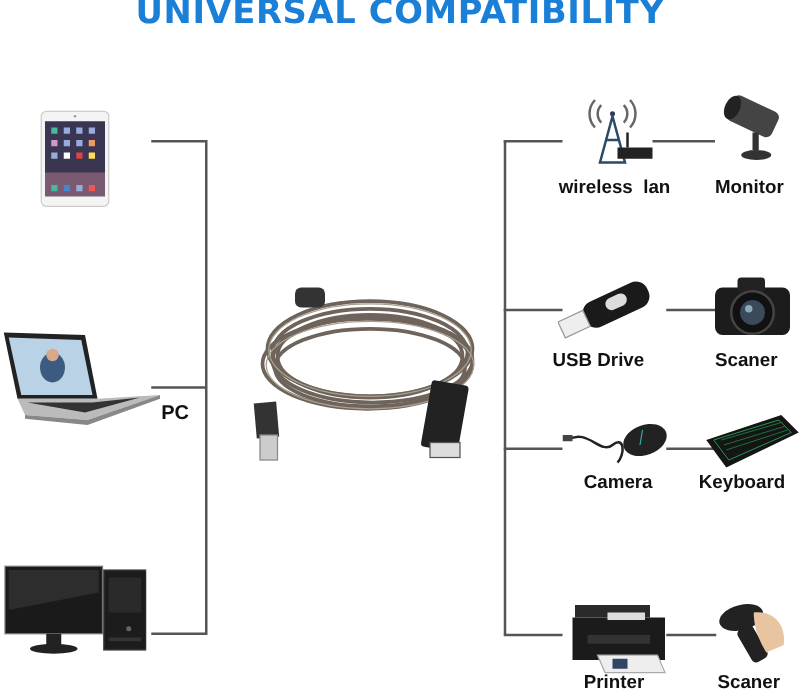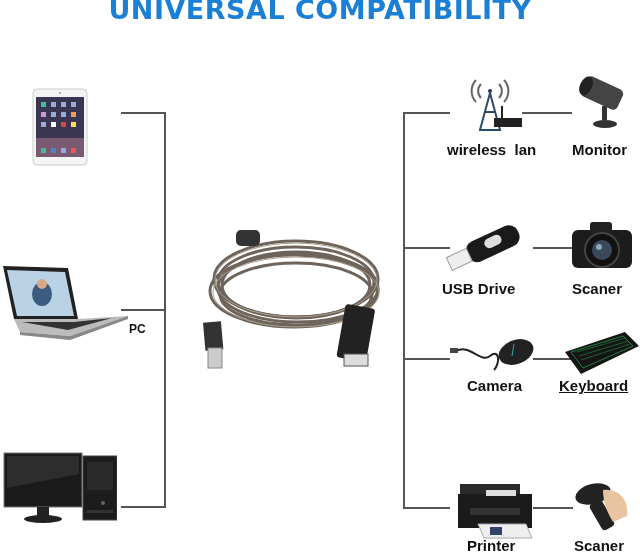--- a/index.html
+++ b/index.html
@@ -50,21 +50,21 @@
   <svg width="130" height="76" viewBox="0 0 130 76">
     <polygon points="3,2 68,4 78,55 14,55" fill="#222"></polygon>
     <polygon points="7,6 65,8 74,52 17,52" fill="#b9d2e6"></polygon>
     <ellipse cx="42" cy="30" rx="10" ry="12" fill="#3b5b80"></ellipse>
     <circle cx="42" cy="20" r="5" fill="#d8a888"></circle>
     <polygon points="14,55 78,55 128,52 70,72 20,68" fill="#bbb"></polygon>
     <polygon points="22,58 74,58 112,54 68,66" fill="#333"></polygon>
     <polygon points="20,68 70,72 128,52 128,55 70,76 20,71" fill="#888"></polygon>
   </svg>
 </div>
-<div class="lbl" style="left:129px;top:322px;font-size:12px;">PC</div>
+<div class="lbl" style="left:129px;top:322px;font-size:16px;">PC</div>
 
 <div class="dev" style="left:3px;top:452px;">
   <svg width="114" height="74" viewBox="0 0 114 74">
     <rect x="1" y="1" width="78" height="54" fill="#1a1a1a" stroke="#777"></rect>
     <polygon points="4,4 76,4 76,22 4,36" fill="#3a3a3a" opacity="0.6"></polygon>
     <rect x="34" y="55" width="12" height="10" fill="#222"></rect>
     <ellipse cx="40" cy="67" rx="19" ry="4" fill="#222"></ellipse>
     <rect x="80" y="4" width="34" height="64" fill="#1c1c1c" stroke="#444"></rect>
     <rect x="84" y="10" width="26" height="28" fill="#2a2a2a"></rect>
     <circle cx="100" cy="51" r="2" fill="#666"></circle>
@@ -165,21 +165,21 @@
   <svg width="78" height="46" viewBox="0 0 78 46">
     <polygon points="2,22 62,2 76,16 18,44" fill="#151515"></polygon>
     <polygon points="8,22 60,6 70,16 20,38" fill="none" stroke="#2a5" stroke-width="0.7"></polygon>
     <g stroke="#2a5" stroke-width="0.5">
       <line x1="14" y1="22" x2="62" y2="8"></line>
         <line x1="16" y1="26" x2="65" y2="11"></line>
         <line x1="18" y1="30" x2="67" y2="14"></line>
     </g>
   </svg>
 </div>
-<div class="lbl" style="left:559px;top:377px;text-decoration:underline;">Keyboard</div>
+<div class="lbl" style="left:559px;top:377px;">Keyboard</div>
 
 <div class="dev" style="left:456px;top:480px;">
   <svg width="82" height="60" viewBox="0 0 82 60">
     <rect x="4" y="4" width="60" height="10" fill="#2a2a2a"></rect>
     <rect x="2" y="14" width="74" height="34" fill="#1b1b1b"></rect>
     <rect x="30" y="10" width="30" height="6" fill="#ddd"></rect>
     <rect x="14" y="28" width="50" height="7" fill="#333"></rect>
     <polygon points="22,44 70,44 76,58 28,58" fill="#eee" stroke="#aaa"></polygon>
     <rect x="34" y="47" width="12" height="8" fill="#346"></rect>
   </svg>

